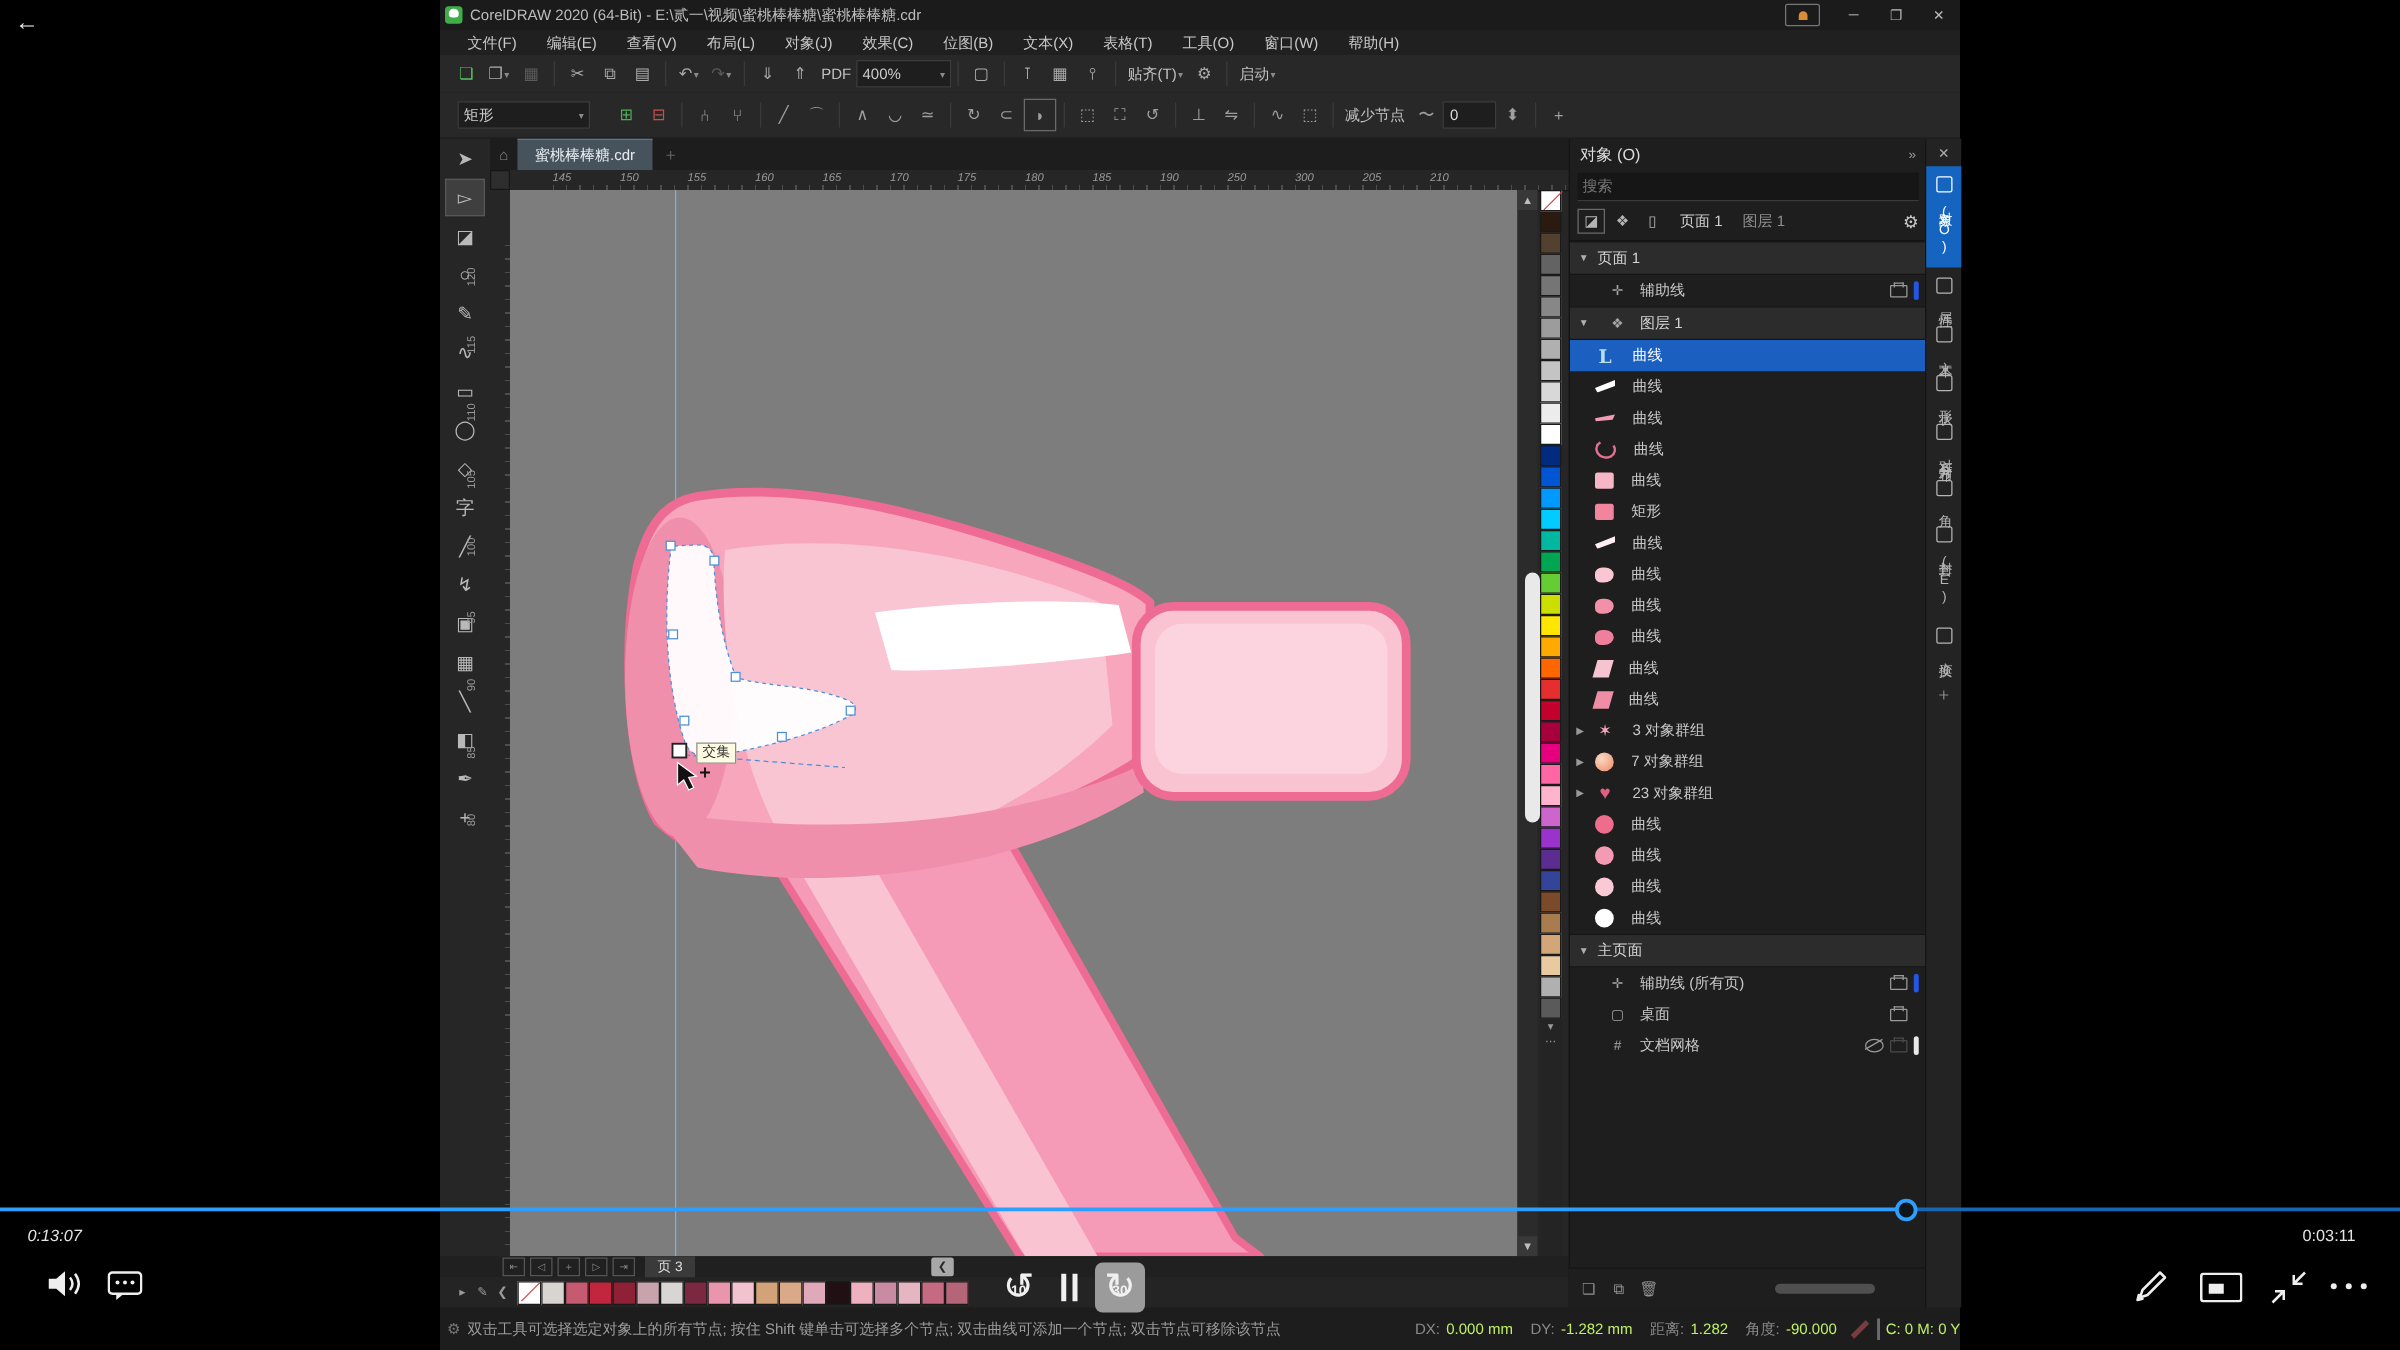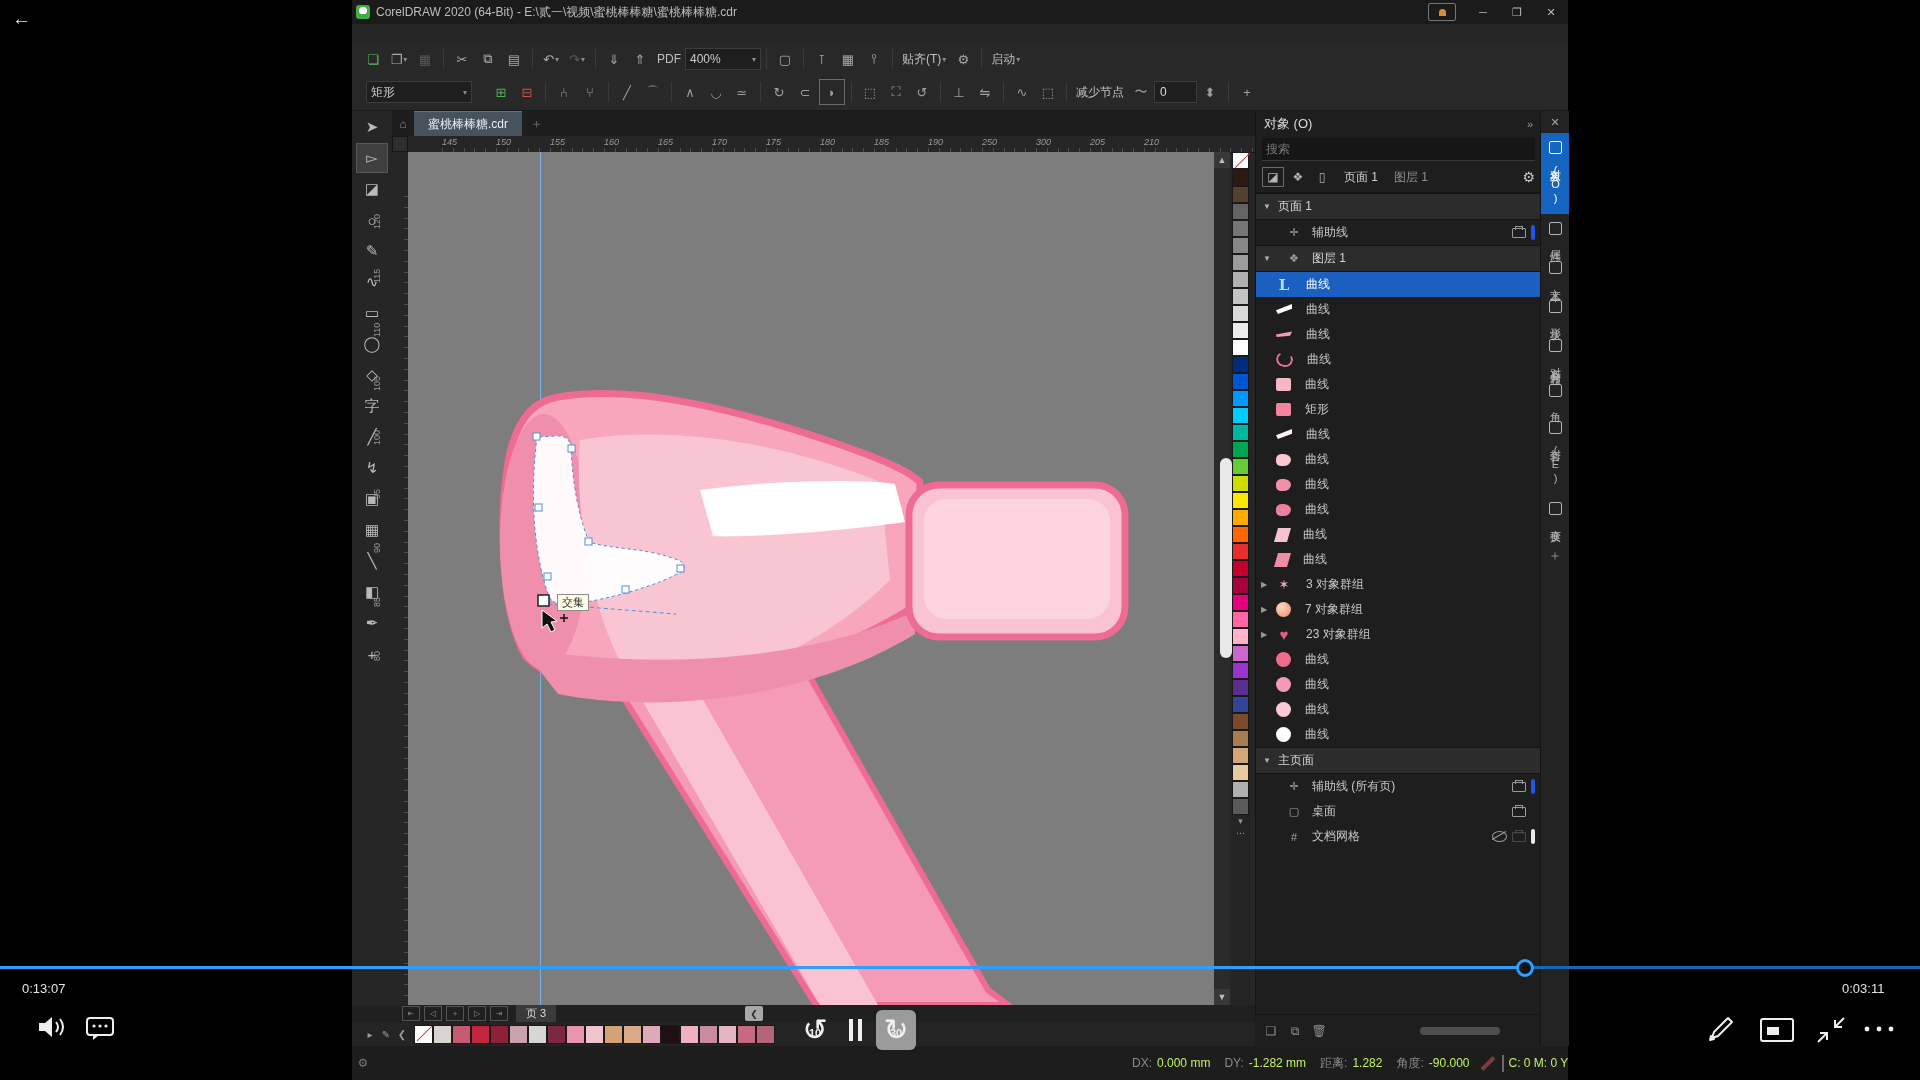--- a/index.html
+++ b/index.html
@@ -142,21 +142,21 @@
   .subtitle{position:absolute;left:310px;width:1000px;text-align:center;z-index:50;font-weight:bold;
             color:#fbe9ef;letter-spacing:3px;
             text-shadow:-3px 0 0 #ee5f8d,3px 0 0 #ee5f8d,0 -3px 0 #ee5f8d,0 3px 0 #ee5f8d,-2px -2px 0 #ee5f8d,2px 2px 0 #ee5f8d,-2px 2px 0 #ee5f8d,2px -2px 0 #ee5f8d,0 5px 6px rgba(120,20,60,.55);}
   #sub1{top:858px;font-size:47px;}
   #sub2{top:912px;font-size:44px;}
   #timeline{position:absolute;left:0;top:966px;width:100%;height:3px;z-index:55;}
   #timeline .played{position:absolute;left:0;top:0;height:3px;width:1524px;background:#2e9fff;}
   #timeline .rest{position:absolute;left:1524px;top:0;height:3px;right:0;background:#1767b5;}
   #knob{position:absolute;left:1516px;top:-7px;width:12px;height:12px;border:3px solid #2e9fff;border-radius:50%;background:#10151c;}
   .timecode{position:absolute;font-size:13px;color:#e4e4e4;z-index:56;}
-  #tc-left{left:22px;top:981px;}
+  #tc-left{left:22px;top:981px;font-style:italic;}
   #tc-right{left:1842px;top:981px;}
   .player-ic{position:absolute;z-index:60;}
   #ctr-controls{position:absolute;left:795px;top:1010px;z-index:60;display:flex;align-items:center;gap:14px;}
   .skipbtn{position:relative;width:40px;height:40px;display:flex;align-items:center;justify-content:center;color:#f0f0f0;}
   .skipbtn .arr{font-size:30px;line-height:30px;}
   .skipbtn .num{position:absolute;left:0;right:0;top:17px;text-align:center;font-size:11px;font-weight:bold;}
   .skipbtn.hover{background:#9b9b9b;border-radius:6px;}
   #pausebtn{display:flex;gap:5px;}
   #pausebtn i{display:block;width:4px;height:22px;background:#f0f0f0;}
   svg.ic{display:block;}
@@ -172,20 +172,35 @@
       <span class="applogo"></span>
       <span id="title-text">CorelDRAW 2020 (64-Bit) - E:\贰一\视频\蜜桃棒棒糖\蜜桃棒棒糖.cdr</span>
       <div id="winbtns">
         <span class="userbtn"></span>
         <span class="winbtn">─</span>
         <span class="winbtn">❐</span>
         <span class="winbtn">✕</span>
       </div>
     </div>
 
+    <div id="menubar">
+
+    <span class="menu-item">文件(F)</span>
+        <span class="menu-item">编辑(E)</span>
+        <span class="menu-item">查看(V)</span>
+        <span class="menu-item">布局(L)</span>
+        <span class="menu-item">对象(J)</span>
+        <span class="menu-item">效果(C)</span>
+        <span class="menu-item">位图(B)</span>
+        <span class="menu-item">文本(X)</span>
+        <span class="menu-item">表格(T)</span>
+        <span class="menu-item">工具(O)</span>
+        <span class="menu-item">窗口(W)</span>
+        <span class="menu-item">帮助(H)</span>
+      </div>
 
     <div id="toolbar">
       <span style="width:8px"></span>
       <span class="tb-ic green">❏</span>
       <span class="tb-ic">❐<span class="caret">▾</span></span>
       <span class="tb-ic dim">▦</span>
       <span class="tb-sep"></span>
       <span class="tb-ic">✂</span>
       <span class="tb-ic">⧉</span>
       <span class="tb-ic">▤</span>
@@ -744,20 +759,21 @@
           <div class="vtab">
             <span class="ic"></span>
             <span class="lbl">变换</span>
           </div>
         </div>
       <div class="vtab-plus">＋</div>
     </div>
 
     <div id="statusbar">
       <span style="width:22px;text-align:center;color:#777">⚙</span>
+      <span>双击工具可选择选定对象上的所有节点; 按住 Shift 键单击可选择多个节点; 双击曲线可添加一个节点; 双击节点可移除该节点</span>
       <div id="status-right">
         <span class="lbl">DX:</span>
         <span class="val">0.000 mm</span>
         <span class="lbl">DY:</span>
         <span class="val">-1.282 mm</span>
         <span class="lbl">距离:</span>
         <span class="val">1.282</span>
         <span class="lbl">角度:</span>
         <span class="val">-90.000</span>
         <span class="fill-ind"></span>

